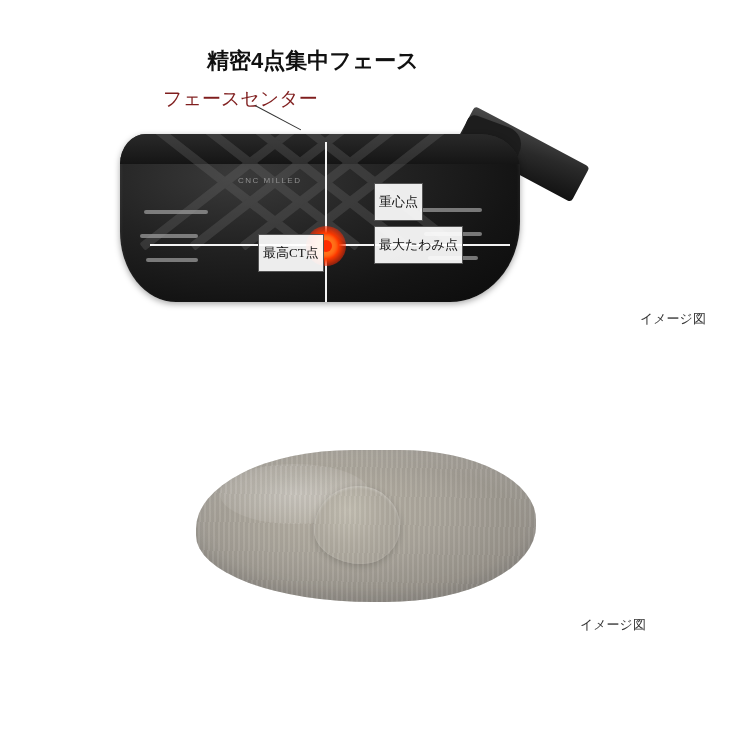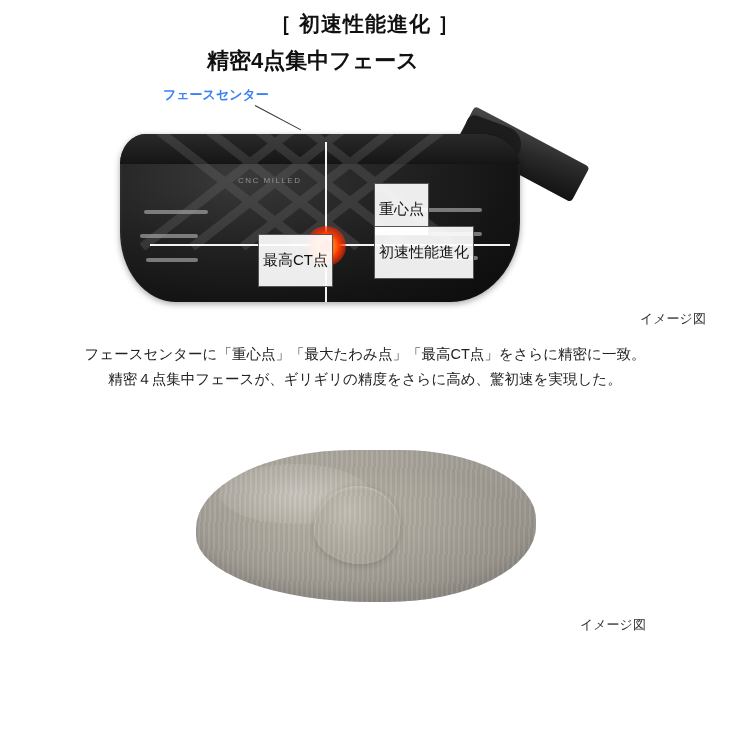--- a/index.html
+++ b/index.html
@@ -177,33 +177,33 @@
     width: 12px;
     height: 12px;
     border-radius: 50%;
     background: #ff2a00;
     box-shadow: 0 0 6px 3px rgba(255,60,0,.8);
   }
 
   
   .lbl {
     position: absolute;
+    font-size: 19px;
+    color: #7f1d1d;
+    white-space: nowrap;
+  }
+  .lbl-box {
+    position: absolute;
     font-size: 13px;
-    color: #3b82f6;
-    white-space: nowrap;
-    font-weight: bold;
-  }
-  .lbl-box {
-    position: absolute;
-    font-size: 15px;
     color: #111;
     background: rgba(255,255,255,0.92);
-    padding: 16px 4px;
+    padding: 9px 4px;
     border: 1px solid #555;
     white-space: nowrap;
+    font-family: Liberation Serif, serif;
   }
   .leader-dark {
     position: absolute;
     background: #333;
     height: 1px;
     transform-origin: left center;
   }
 
   .imgnote {
     position: absolute;
@@ -267,21 +267,20 @@
     height: 60px;
     border-radius: 50%;
     background: radial-gradient(ellipse, rgba(255,255,255,.30), rgba(255,255,255,0));
   }
 </style>
 </head>
 <body>
 
 <div class="page">
 
-  <div class="h-bracket">［ 初速性能進化 ］</div>
   <div class="h-sub1">精密4点集中フェース</div>
 
   <div class="fig1">
 
     <div class="lbl" style="left:163px; top:8px;">フェースセンター</div>
     <div class="leader-dark" style="left:255px; top:27px; width:52px; transform:rotate(28deg);"></div>
 
     <div class="club-wrap">
 
       <div class="shaft"></div>
@@ -313,29 +312,25 @@
         <div class="cross-h"></div>
         <div class="cross-v"></div>
 
         <div class="hot"></div>
         <div class="hot-core"></div>
       </div>
     </div>
 
     <div class="lbl-box" style="left:374px; top:105px;">重心点</div>
     <div class="lbl-box" style="left:258px; top:156px;">最高CT点</div>
-    <div class="lbl-box" style="left:374px; top:148px;">初速性能進化</div>
+    <div class="lbl-box" style="left:374px; top:148px;">最大たわみ点</div>
 
     <div class="imgnote" style="left:640px; top:232px;">イメージ図</div>
   </div>
 
-  <div class="para" style="top:342px;">
-    <div>フェースセンターに「重心点」「最大たわみ点」「最高CT点」をさらに精密に一致。</div>
-    <div>精密４点集中フェースが、ギリギリの精度をさらに高め、驚初速を実現した。</div>
-  </div>
 
 
   <div class="fig2">
     <div class="face-shape">
       <div class="sheen"></div>
       <div class="bulge"></div>
     </div>
     <div class="imgnote" style="left:580px; top:168px;">イメージ図</div>
   </div>
 

